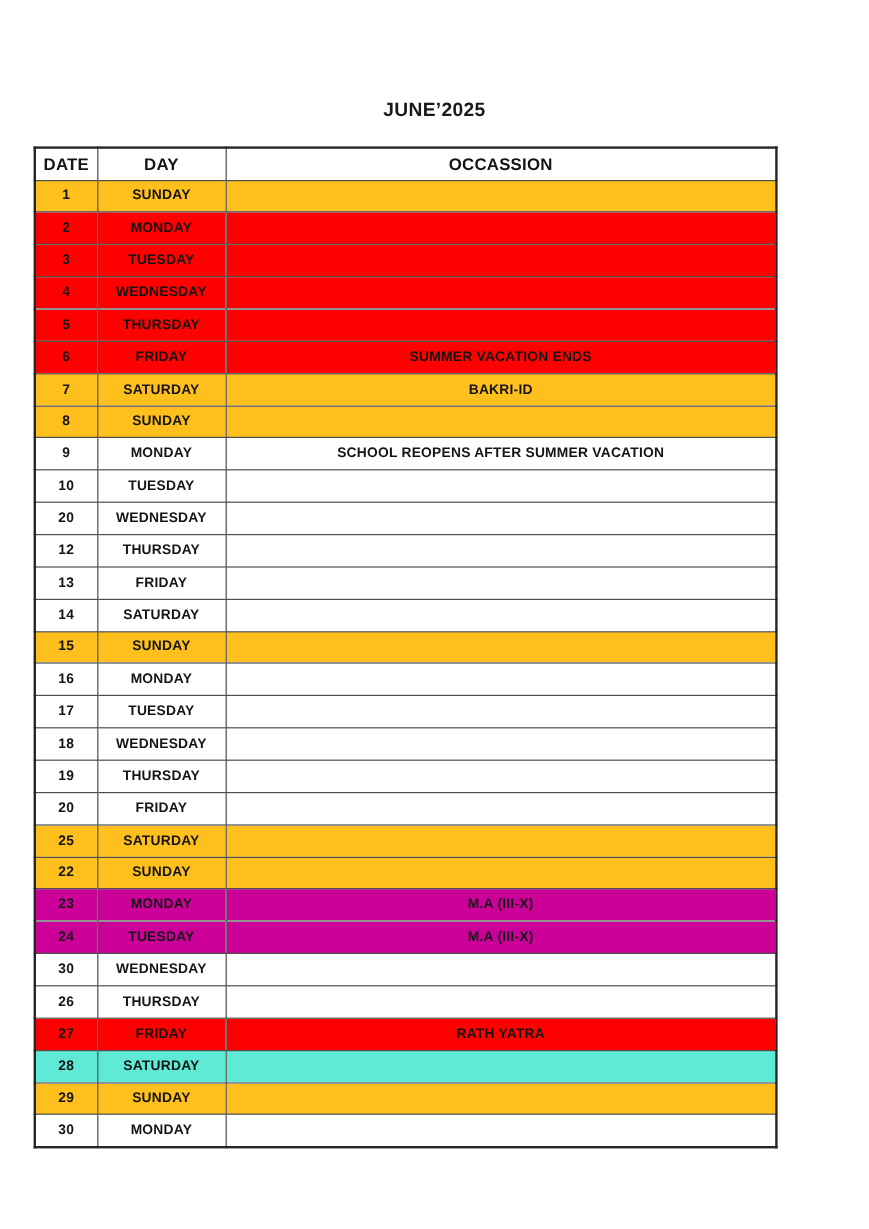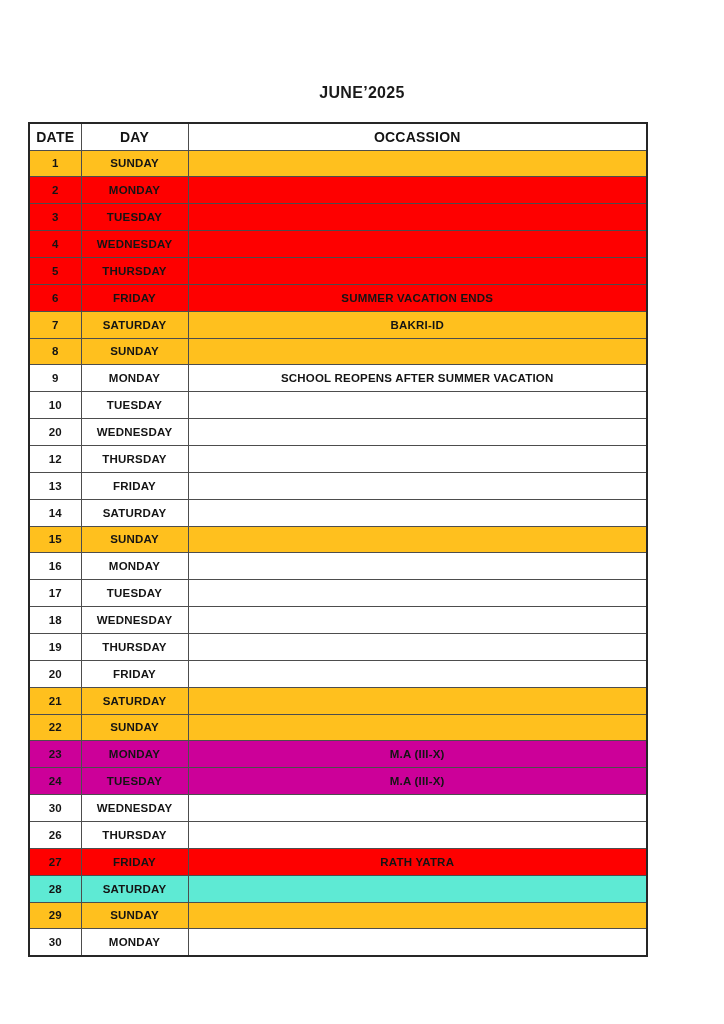--- a/index.html
+++ b/index.html
@@ -162,21 +162,21 @@
     <td>19</td>
     <td>THURSDAY</td>
     <td></td>
   </tr>
         <tr style="background-color: rgb(255, 255, 255);">
     <td>20</td>
     <td>FRIDAY</td>
     <td></td>
   </tr>
         <tr style="background-color: rgb(255, 192, 30);">
-    <td>21</td>
+    <td>25</td>
     <td>SATURDAY</td>
     <td></td>
   </tr>
         <tr style="background-color: rgb(255, 192, 30);">
     <td>22</td>
     <td>SUNDAY</td>
     <td></td>
   </tr>
         <tr style="background-color: rgb(204, 0, 153);">
     <td>23</td>

